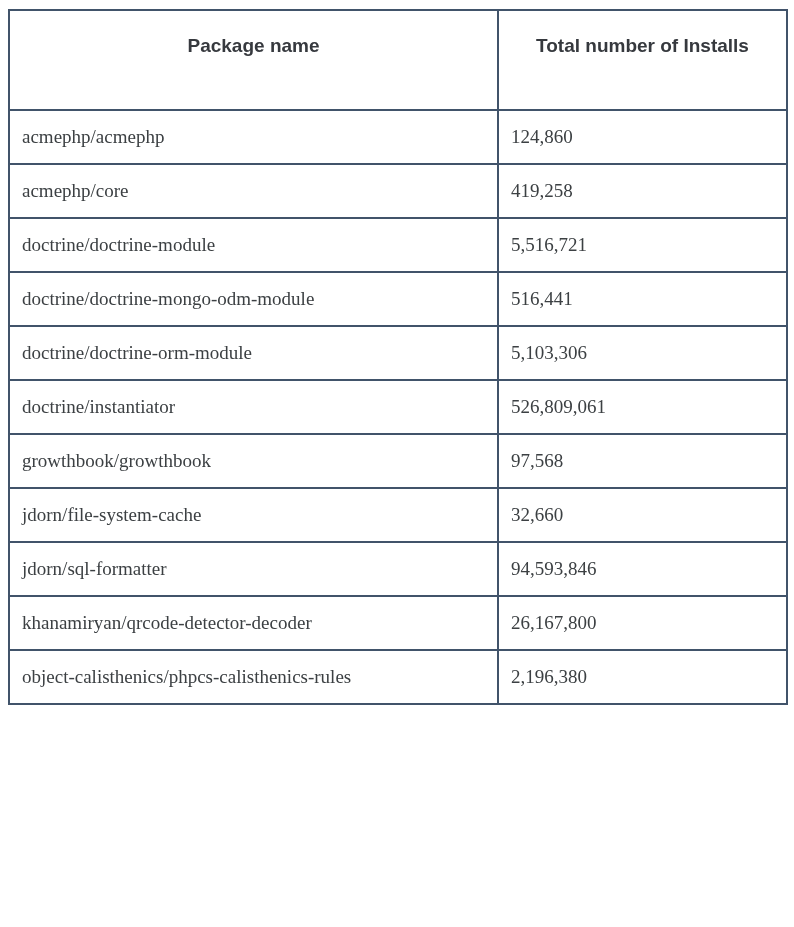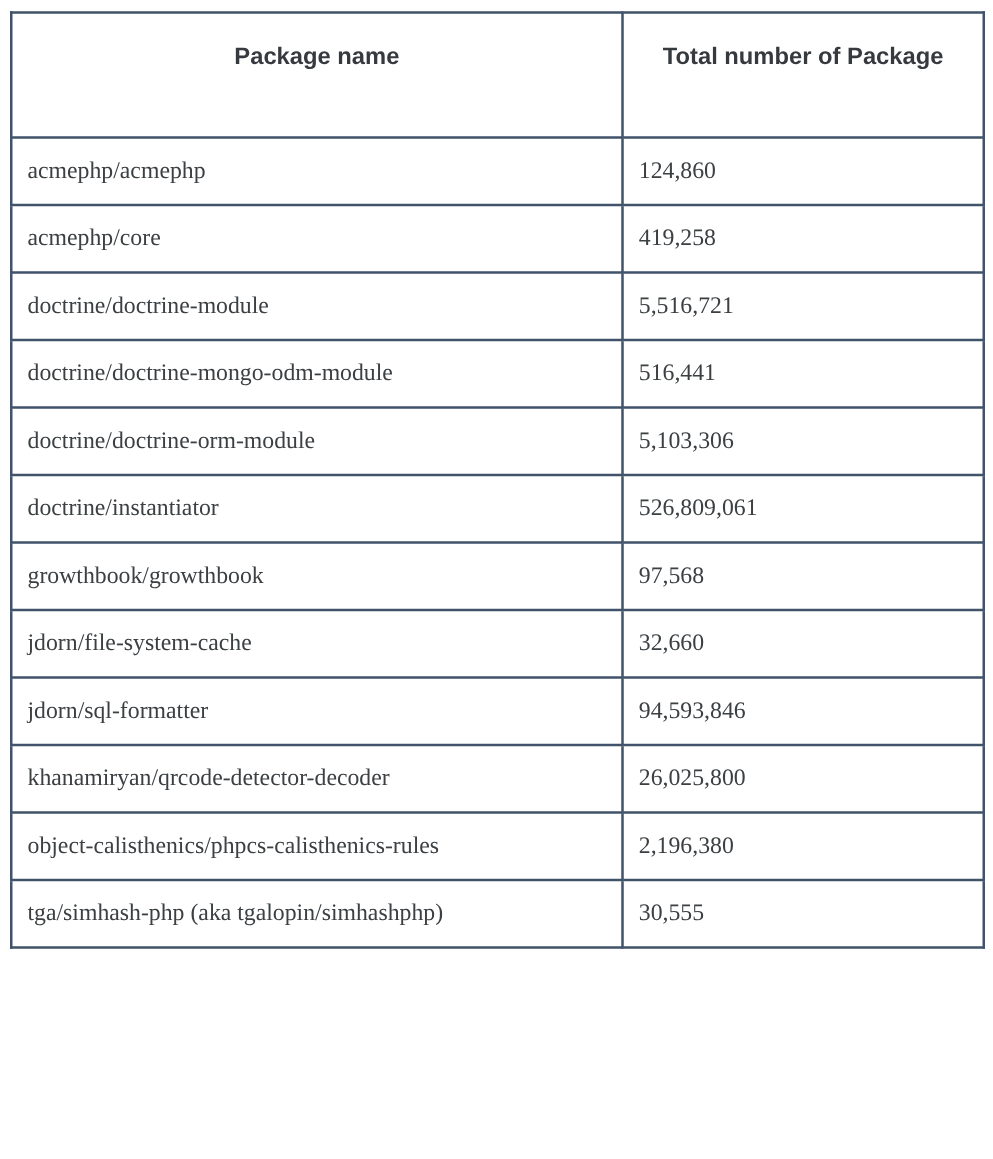--- a/index.html
+++ b/index.html
@@ -52,21 +52,21 @@
 
 <div class="page">
   <table class="packages">
     <colgroup>
       <col class="col-package">
       <col class="col-installs">
     </colgroup>
     <thead>
       <tr>
         <th class="th-package">Package name</th>
-        <th class="th-installs">Total number of Package</th>
+        <th class="th-installs">Total number of Installs</th>
       </tr>
     </thead>
     <tbody>
   <tr>
     <td>acmephp/acmephp</td>
     <td>124,860</td>
   </tr>
 
   <tr>
     <td>acmephp/core</td>
@@ -105,27 +105,23 @@
     <td>32,660</td>
   </tr>
 
   <tr>
     <td>jdorn/sql-formatter</td>
     <td>94,593,846</td>
   </tr>
 
   <tr>
     <td>khanamiryan/qrcode-detector-decoder</td>
-    <td>26,025,800</td>
+    <td>26,167,800</td>
   </tr>
 
   <tr>
     <td>object-calisthenics/phpcs-calisthenics-rules</td>
     <td>2,196,380</td>
   </tr>
 
-  <tr>
-    <td>tga/simhash-php (aka tgalopin/simhashphp)</td>
-    <td>30,555</td>
-  </tr>
 </tbody>
   </table>
 </div>
 
 </body></html>

